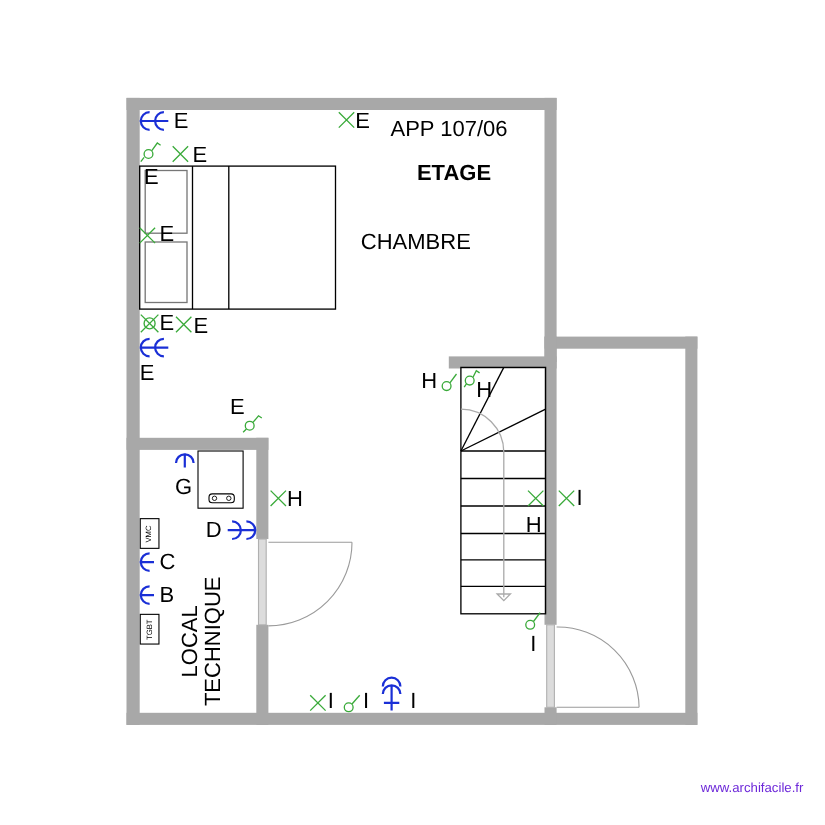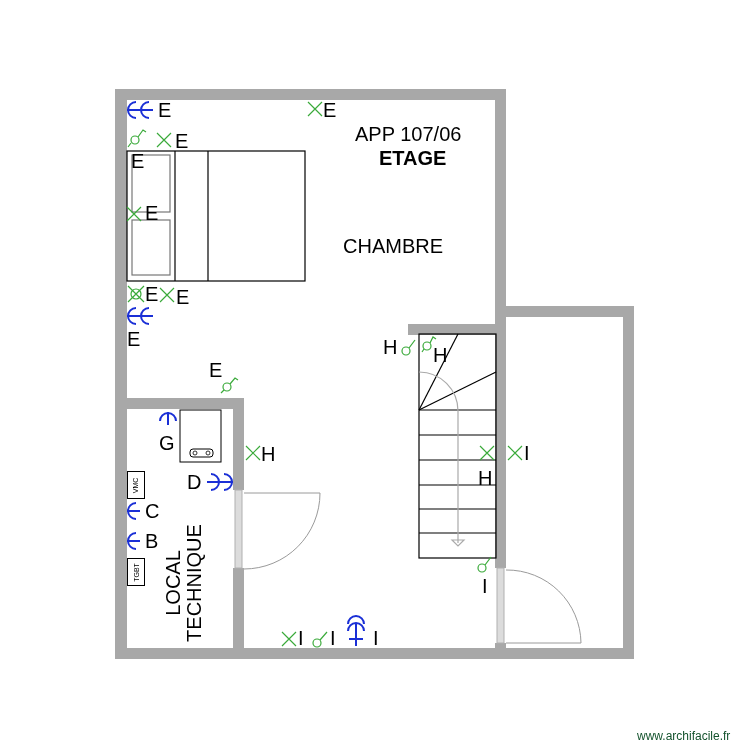--- a/index.html
+++ b/index.html
@@ -5,21 +5,21 @@
   html,body{margin:0;padding:0;background:#ffffff;}
   body{width:750px;height:750px;position:relative;overflow:hidden;font-family:"Liberation Sans",sans-serif;}
   #plan{position:absolute;left:0;top:0;width:750px;height:750px;}
   .lbl{position:absolute;color:#000;font-family:"Liberation Sans",sans-serif;line-height:1;white-space:nowrap;}
   .sym{font-size:20px;}
   .title{font-size:20px;text-align:center;}
   .room{font-size:20px;}
   .vert{font-size:20px;transform-origin:left top;transform:rotate(-90deg);text-align:center;line-height:1.05;}
   .small-box{position:absolute;border:1px solid #000;background:#fff;font-size:7px;color:#000;display:flex;align-items:center;justify-content:center;}
   .small-box span{transform:rotate(-90deg);white-space:nowrap;}
-  .watermark{position:absolute;left:637px;top:729px;font-size:12px;color:#14532d;}
+  .watermark{position:absolute;left:637px;top:709px;font-size:12px;color:#6d28d9;}
 </style>
 </head>
 <body>
 
 <svg id="plan" viewBox="0 0 750 750" xmlns="http://www.w3.org/2000/svg">
 
   <g fill="#a8a8a8">
 
     <rect x="115" y="89" width="391" height="11"></rect>
     <rect x="115" y="89" width="12" height="570"></rect>
@@ -137,23 +137,23 @@
       </g>
     <g>
         <path d="M127 541 L140 541 M136 533 A8 8 0 0 0 136 549"></path>
       </g>
     <g>
         <path d="M356 624 L356 646 M348 631 A8 8 0 0 1 364 631 M348 624 A8 8 0 0 1 364 624 M349 639 L363 639"></path>
       </g>
   </g>
 </svg>
 
-<div class="lbl title" style="left:355px;top:124px;">APP 107/06</div>
+<div class="lbl title" style="left:355px;top:108px;">APP 107/06</div>
 <div class="lbl title" style="left:379px;top:148px;font-weight:bold;">ETAGE</div>
-<div class="lbl room" style="left:328px;top:236px;margin-left:15px;">CHAMBRE</div>
+<div class="lbl room" style="left:328px;top:210px;">CHAMBRE</div>
 
 <div class="lbl vert" style="left:163px;top:648px;width:130px;">
   <div>LOCAL</div>
   <div>TECHNIQUE</div>
 </div>
 
 <div class="small-box" style="left:127px;top:471px;width:16px;height:26px;">
     <span>VMC</span>
   </div>
 <div class="small-box" style="left:127px;top:558px;width:16px;height:26px;">

